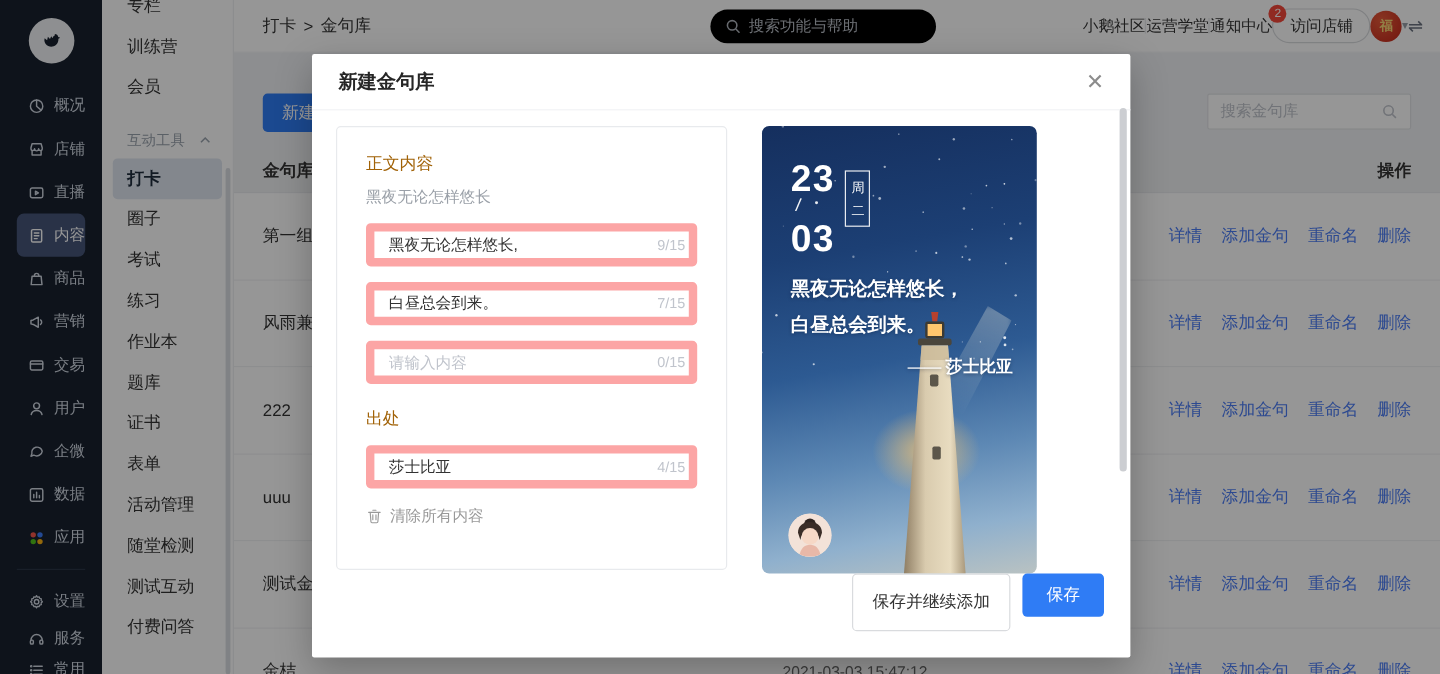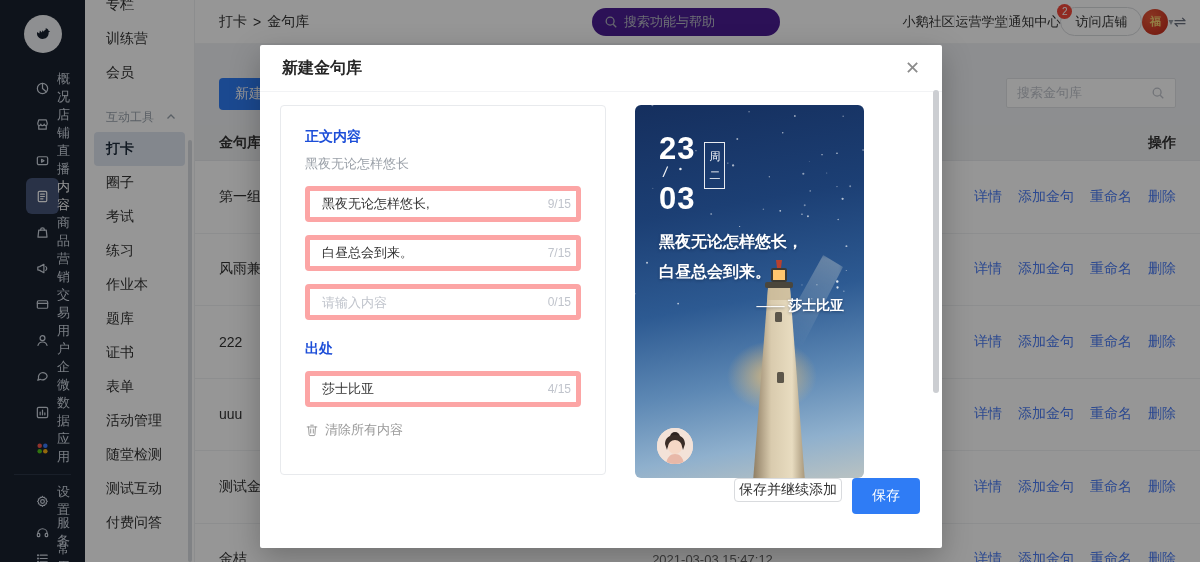--- a/index.html
+++ b/index.html
@@ -4,21 +4,21 @@
 <style>
   * { margin:0; padding:0; box-sizing:border-box; }
   html,body { width:1200px; height:562px; overflow:hidden;
     font-family:"Liberation Sans","DejaVu Sans",sans-serif; font-size:14px; color:#333; background:#f0f2f5; }
 
   
   #nav-primary { position:absolute; left:0; top:0; width:85px; height:562px; background:#18212f; z-index:10; }
   .logo-wrap { display:flex; justify-content:center; padding:15px 0 8px; }
   .logo-circle { width:38px; height:38px; border-radius:50%; background:#f2f4f6; display:flex; align-items:center; justify-content:center; }
   .np-list { padding-top:9px; }
-  .np-item { height:36px; margin:0 26px; display:flex; align-items:center; gap:7px; padding-left:9px;
+  .np-item { height:36px; margin:0 14px; display:flex; align-items:center; gap:7px; padding-left:9px;
     color:#cfd6e0; font-size:13px; border-radius:6px; cursor:pointer; }
   .np-item svg { width:15px; height:15px; flex:none; }
   .np-item.sel { background:#47567a; color:#fff; }
   .np-div { height:1px; background:#2b3547; margin:8px 14px; }
   .np-item.tight { height:26px; }
 
   
   #nav-secondary { position:absolute; left:85px; top:0; width:110px; height:562px; background:#fff;
     border-right:1px solid #eef0f2; z-index:10; }
   .ns-list { margin-top:-12px; }
@@ -26,21 +26,21 @@
   .ns-item.sel { background:#dfe6f0; color:#1f2d3d; margin:0 9px; padding-left:12px; border-radius:4px; font-weight:bold; }
   .ns-section { height:30px; margin-top:12px; display:flex; align-items:center; justify-content:space-between;
     padding:0 18px 0 21px; font-size:12px; color:#9aa3ad; }
   .ns-section svg { width:10px; height:10px; }
   .ns-scrollbar { position:absolute; right:2px; top:140px; bottom:0; width:4px; background:#dadde2; border-radius:2px; }
 
   
   #topbar { position:absolute; left:195px; top:0; right:0; height:44px; background:#fff; display:flex;
     align-items:center; border-bottom:1px solid #f2f3f5; z-index:5; }
   .crumb { margin-left:24px; font-size:14px; color:#333; display:flex; gap:6px; align-items:center; }
-  .top-search { position:absolute; left:397px; width:188px; height:28px; background:#4c1d95; border-radius:14px;
+  .top-search { position:absolute; left:397px; width:188px; height:28px; background:#000000; border-radius:14px;
     display:flex; align-items:center; padding:0 12px; gap:6px; color:#b9bec6; font-size:13px; cursor:text; }
   .top-right { margin-left:auto; display:flex; align-items:center; padding-right:14px; }
   .top-link { font-size:13px; color:#333; cursor:pointer; }
   .top-sep { width:1px; height:13px; background:#e6e8eb; }
   .notif { position:relative; }
   .badge { position:absolute; top:-9px; right:-12px; min-width:15px; height:15px; border-radius:8px; background:#f5483b;
     color:#fff; font-size:10px; display:flex; align-items:center; justify-content:center; padding:0 3px; }
   .visit-btn { height:29px; border:1px solid #d9dbde; border-radius:15px; padding:0 14px; background:#fff;
     font-size:13px; color:#333; display:flex; align-items:center; cursor:pointer; }
   .avatar-bag { width:26px; height:26px; border-radius:50%; background:radial-gradient(circle at 35% 30%,#e85a3a,#c2271a);
@@ -71,24 +71,24 @@
   #modal { position:absolute; left:260px; top:45px; width:682px; height:503px; background:#fff; border-radius:2px;
     box-shadow:0 10px 30px rgba(0,0,0,.25); z-index:50; }
   .m-head { height:47px; display:flex; align-items:center; justify-content:space-between; padding:0 22px;
     border-bottom:1px solid #f2f3f5; }
   .m-title { font-size:16px; font-weight:bold; color:#262626; }
   .m-close { font-size:18px; color:#8c8c8c; cursor:pointer; line-height:1; }
   .m-scroll { position:absolute; right:3px; top:45px; width:6px; height:303px; background:#ccced2; border-radius:3px; cursor:grab; }
 
   .form-box { position:absolute; left:20px; top:60px; width:326px; height:370px; border:1px solid #e8eaed;
     border-radius:4px; padding:22px 24px; background:#fff; }
-  .f-label { font-size:14px; font-weight:bold; color:#1d4ed8; }
+  .f-label { font-size:14px; font-weight:normal; color:#a16207; }
   .f-hint { margin-top:9px; font-size:13px; color:#9aa0a8; }
   .inp-wrap { position:relative; margin-top:13px; }
-  .inp-wrap input { width:100%; height:36px; border:5px solid #fca5a5; border-radius:4px; padding:0 48px 0 12px;
+  .inp-wrap input { width:100%; height:36px; border:7px solid #fca5a5; border-radius:4px; padding:0 48px 0 12px;
     font-size:13px; color:#333; font-family:inherit; outline:none; background:#fff; }
   .inp-wrap input::placeholder { color:#c0c4cc; }
   .counter { position:absolute; right:10px; top:50%; transform:translateY(-50%); font-size:12px; color:#c0c4cc; }
   .src-label { margin-top:20px; }
   .clear-row { margin-top:14px; display:flex; align-items:center; gap:6px; color:#999; font-size:13px; cursor:pointer; }
   .clear-row svg { width:14px; height:14px; }
 
   
   .preview { position:absolute; left:375px; top:60px; width:229px; height:373px; border-radius:6px; overflow:hidden;
     background:linear-gradient(170deg,#152f5e 0%,#1c3f74 28%,#2d5a92 52%,#5d88b4 72%,#8fb0cd 88%,#b9c2c2 100%); }
@@ -107,21 +107,21 @@
   .p-quote { position:absolute; left:24px; top:122px; color:#fff; font-family:"Liberation Serif","DejaVu Serif",serif;
     font-size:16px; font-weight:bold; line-height:30px; text-shadow:0 1px 3px rgba(0,20,50,.4); }
   .p-attr { position:absolute; right:20px; top:192px; color:#fff; font-family:"Liberation Serif","DejaVu Serif",serif;
     font-size:14px; font-weight:bold; text-shadow:0 1px 3px rgba(0,20,50,.45); }
   .p-user { position:absolute; left:22px; bottom:14px; display:flex; align-items:center; gap:11px; }
   .p-ava { width:36px; height:36px; border-radius:50%; overflow:hidden; flex:none; background:#f3e2d8; }
   .p-name { color:#fff; font-size:15px; font-weight:bold; text-shadow:0 1px 2px rgba(0,20,50,.5); }
   .p-action { margin-top:4px; color:rgba(255,255,255,.92); font-size:12px; text-shadow:0 1px 2px rgba(0,20,50,.5); }
 
   .m-footer { position:absolute; right:22px; top:433px; display:flex; gap:10px; }
-  .btn-plain { height:24px; padding:0 4px; background:#fff; border:1px solid #d9dbde; border-radius:4px;
+  .btn-plain { height:48px; padding:0 16px; background:#fff; border:1px solid #d9dbde; border-radius:4px;
     font-size:14px; color:#333; cursor:pointer; }
   .btn-primary { height:36px; width:68px; background:#2f7cf5; border:none; border-radius:4px;
     font-size:14px; color:#fff; cursor:pointer; }
 </style>
 </head>
 <body>
 
 <nav id="nav-primary">
   <div class="logo-wrap">
     <div class="logo-circle">

